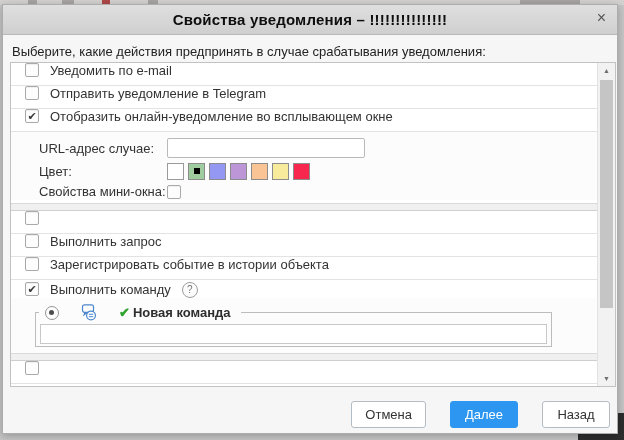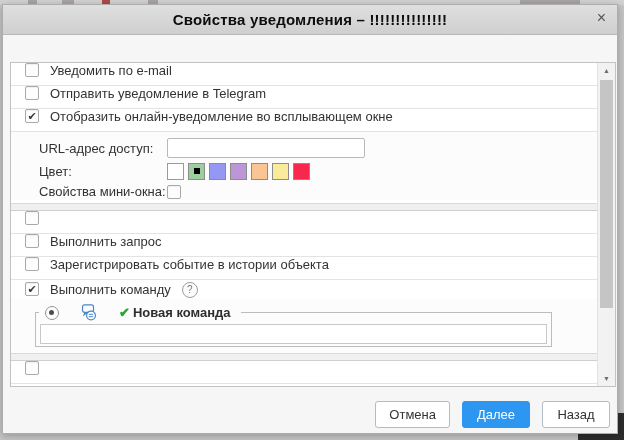--- a/index.html
+++ b/index.html
@@ -70,21 +70,21 @@
   .grp-title{display:flex;align-items:center;gap:3px;font-size:13px;font-weight:bold;color:#2e2e2e;}
   .green-check{color:#2fa32f;font-size:13px;font-weight:bold;}
   .grp-input{height:18px;border:1px solid #c8c8c8;background:#fff;margin-top:7px;}
 
   .scrollbar{position:absolute;top:0;right:0;bottom:0;width:17px;background:#f2f2f2;border-left:1px solid #e2e2e2;}
   .sb-btn{position:absolute;left:0;width:100%;height:15px;text-align:center;font-size:7px;color:#6f6f6f;line-height:15px;background:#f2f2f2;}
   .sb-up{top:0;}
   .sb-down{bottom:0;}
   .sb-thumb{position:absolute;left:2px;right:2px;top:17px;height:228px;background:#c5c5c5;}
 
-  .footer{position:absolute;right:7px;bottom:5px;display:flex;gap:12px;}
+  .footer{position:absolute;right:7px;bottom:5px;display:flex;gap:24px;}
   .btn{
     min-width:40px;height:25px;padding:0 13px;background:#fff;
     border:1px solid #b2bcc4;border-radius:3px;
     font-size:13px;color:#333;display:flex;align-items:center;justify-content:center;cursor:pointer;
   }
   .btn.primary{color:#fff;border-color:#2d96f0;background:#2d96f0;}
 </style>
 </head>
 <body>
 
@@ -97,20 +97,21 @@
 </div>
 <div class="bg-dark-corner"></div>
 
 <div class="dialog">
 
   <div class="titlebar">
     <span class="title">Свойства уведомления – !!!!!!!!!!!!!!!</span>
     <span class="close">×</span>
   </div>
 
+  <div class="instruction">Выберите, какие действия предпринять в случае срабатывания уведомления:</div>
 
   <div class="listbox">
     <div class="list-inner">
 
       <div class="action-row">
         <span class="cb"></span>
         <span>Уведомить по e-mail</span>
       </div>
 
       <div class="action-row">
@@ -120,21 +121,21 @@
 
       <div class="action-row">
         <span class="cb">
             <span>✔</span>
           </span>
         <span>Отобразить онлайн-уведомление во всплывающем окне</span>
       </div>
 
       <div class="sub">
         <div class="sub-row">
-          <span class="sub-label">URL-адрес доступ:</span>
+          <span class="sub-label">URL-адрес случае:</span>
           <input class="text-input" type="text" value="" style="">
         </div>
         <div class="sub-row">
           <span class="sub-label">Цвет:</span>
           <span class="swatch-strip">
               <span class="swatch" style="background: rgb(255, 255, 255); border-color: rgb(154, 154, 154);"></span>
               <span class="swatch sel" style="background: rgb(159, 205, 159);"></span>
               <span class="swatch" style="background: rgb(149, 152, 242);"></span>
               <span class="swatch" style="background: rgb(189, 150, 216);"></span>
               <span class="swatch" style="background: rgb(250, 196, 148);"></span>

